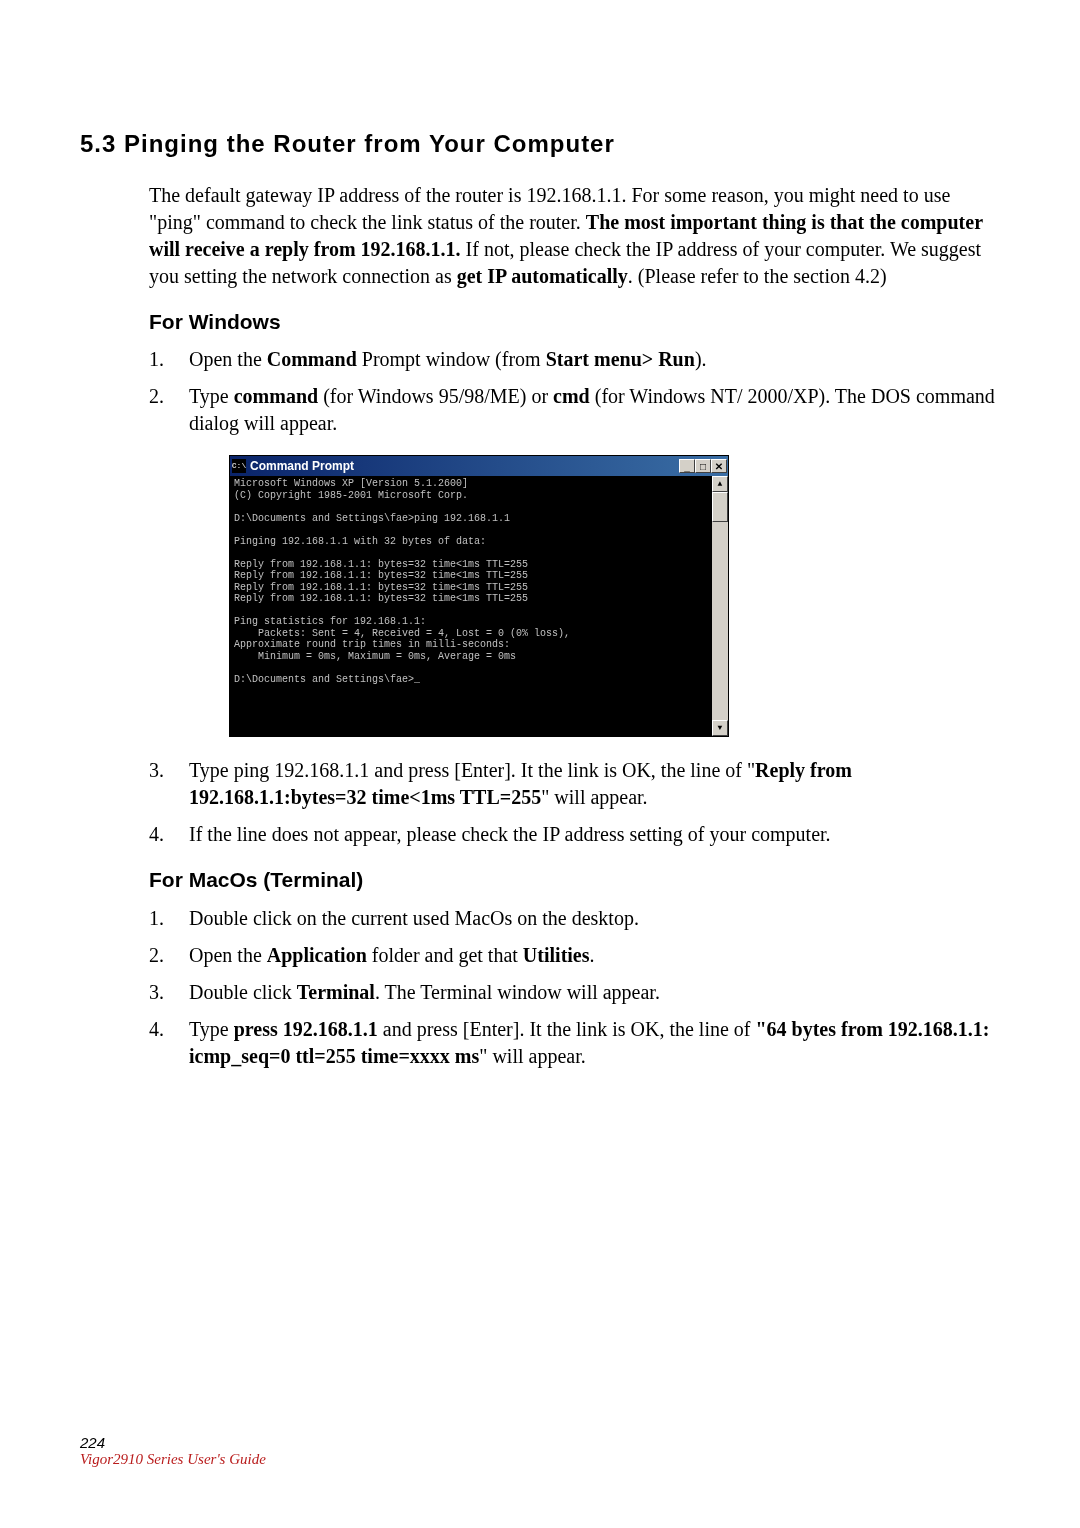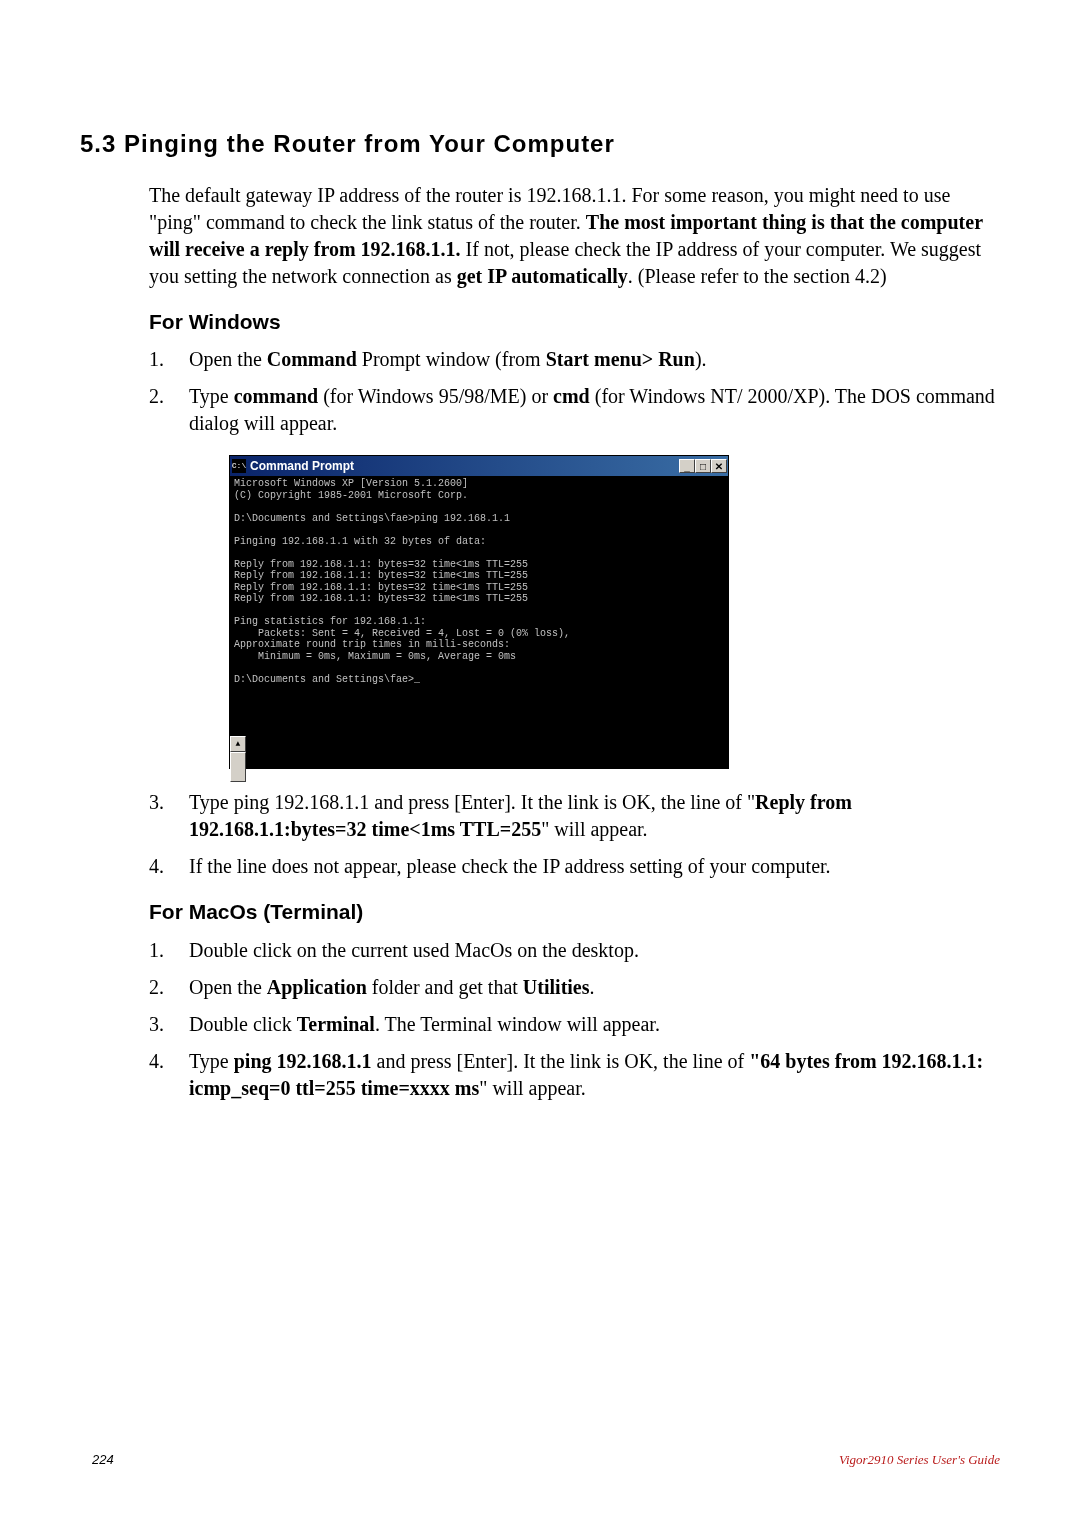--- a/index.html
+++ b/index.html
@@ -103,21 +103,20 @@
       justify-content: center;
       font-size: 10px;
       font-weight: bold;
       color: #000;
       font-family: Arial, sans-serif;
       cursor: default;
     }
     .cmd-body-wrap {
       display: flex;
       background: #000;
-      flex-direction: column;
     }
     .cmd-body {
       flex: 1;
       background: #000;
       color: #c0c0c0;
       font-size: 10px;
       line-height: 1.15;
       padding: 2px 4px;
       white-space: pre;
       font-family: 'Courier New', monospace;
@@ -153,26 +152,27 @@
       right: 0;
       height: 30px;
       background: #d4d0c8;
       border: 1px solid #fff;
       border-right-color: #404040;
       border-bottom-color: #404040;
     }
     .footer {
       position: absolute;
       bottom: 60px;
-      left: 92px;
+      left: 80px;
       right: 80px;
       display: flex;
       justify-content: space-between;
       align-items: baseline;
-      font-size: 13px;
+      font-size: 15px;
+      flex-direction: column;
     }
     .footer-page {
       font-family: Arial, sans-serif;
       font-style: italic;
       color: #000;
     }
     .footer-guide {
       font-family: Georgia, serif;
       font-style: italic;
       color: #b91c1c;
@@ -244,21 +244,21 @@
     <div class="subheading">For MacOs (Terminal)</div>
     <ol>
       <li>Double click on the current used MacOs on the desktop.</li>
       <li>
         <span>Open the </span><span class="bold">Application</span><span> folder and get that </span><span class="bold">Utilities</span><span>.</span>
       </li>
       <li>
         <span>Double click </span><span class="bold">Terminal</span><span>. The Terminal window will appear.</span>
       </li>
       <li>
-        <span>Type </span><span class="bold">ping 192.168.1.1</span><span> and press [Enter]. It the link is OK, the line of </span><span class="bold">"64 bytes from 192.168.1.1: icmp_seq=0 ttl=255 time=xxxx ms</span><span>" will appear.</span>
+        <span>Type </span><span class="bold">press 192.168.1.1</span><span> and press [Enter]. It the link is OK, the line of </span><span class="bold">"64 bytes from 192.168.1.1: icmp_seq=0 ttl=255 time=xxxx ms</span><span>" will appear.</span>
       </li>
     </ol>
   </div>
 </div>
 
 <div class="footer">
   <span class="footer-page">224</span>
   <span class="footer-guide">Vigor2910 Series User's Guide</span>
 </div>
 

